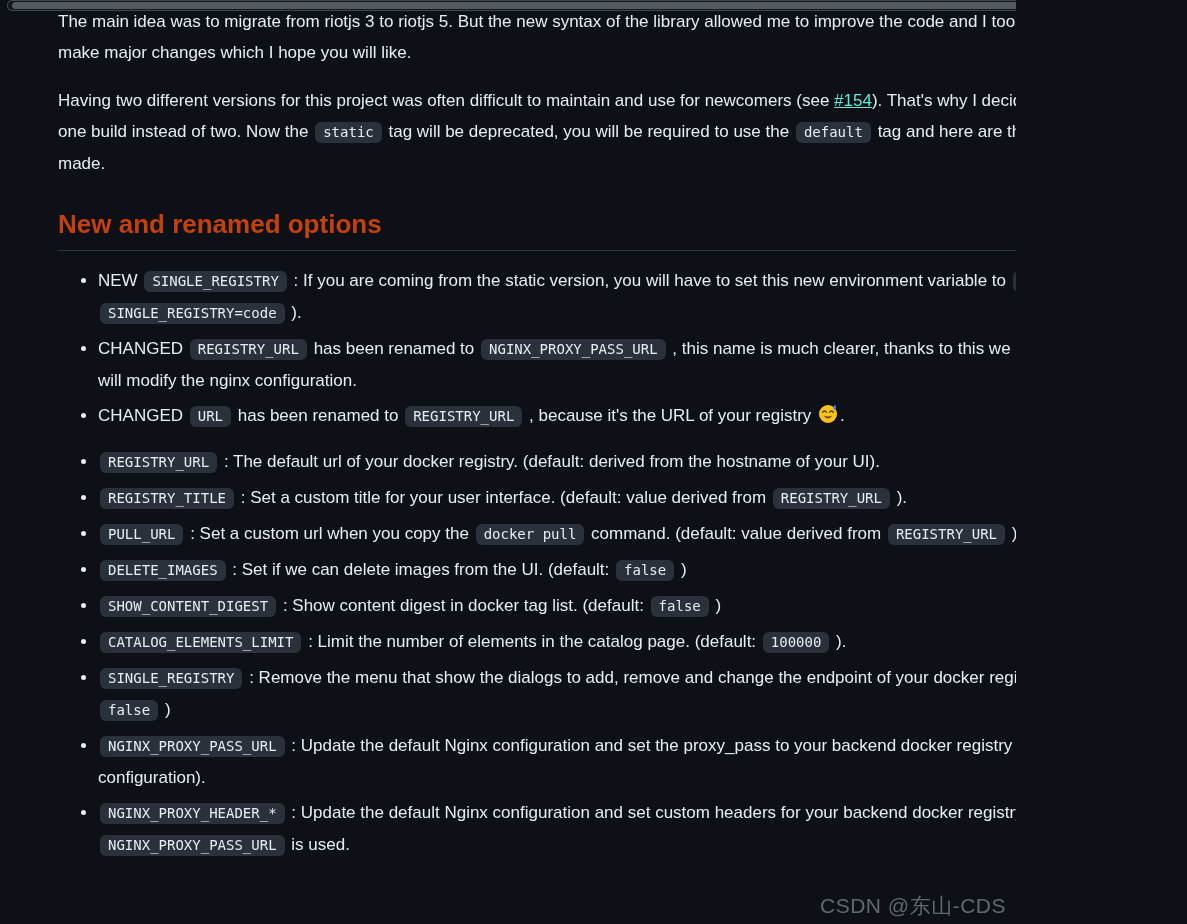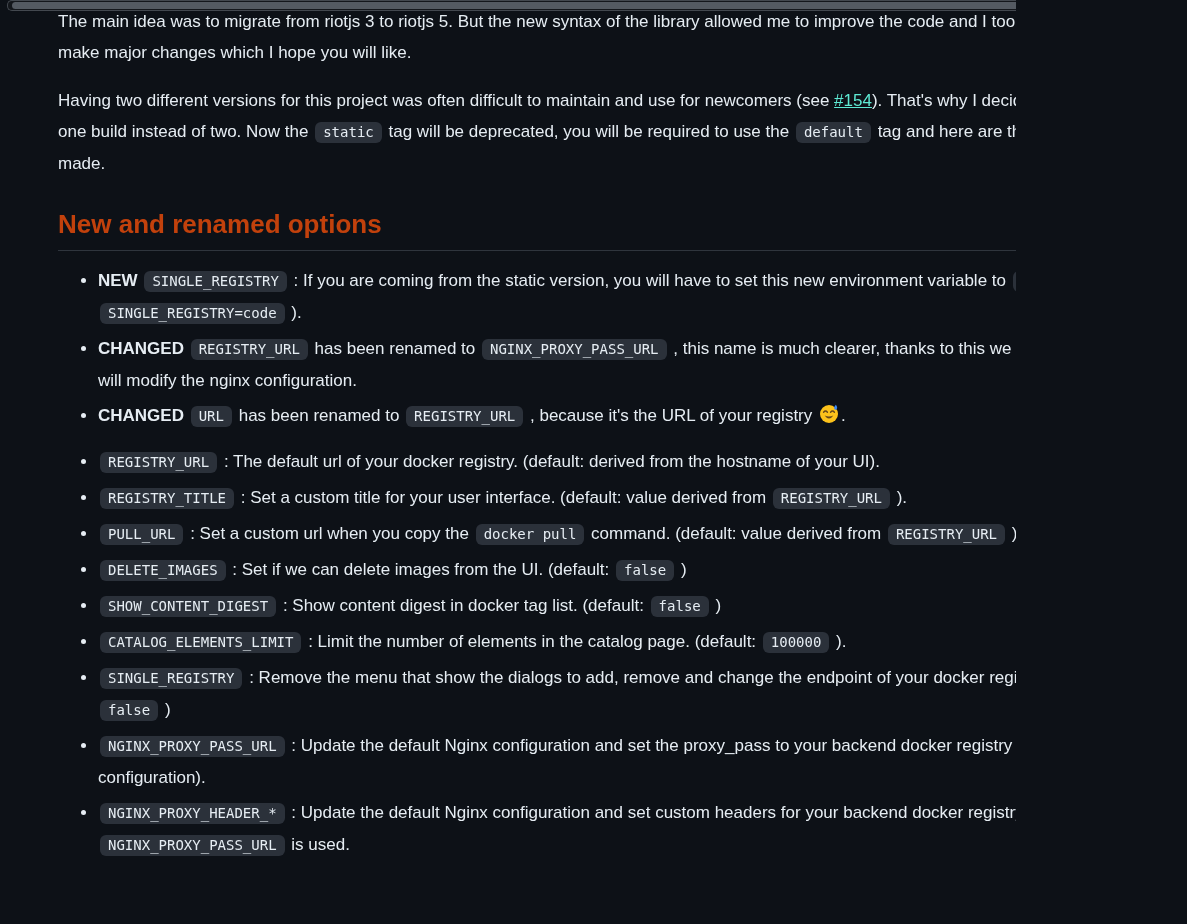--- a/index.html
+++ b/index.html
@@ -77,21 +77,21 @@
   code.pill {
     font-family: "DejaVu Sans Mono", "Liberation Mono", monospace;
     font-size: 14px;
     background: #2b313a;
     color: #e6edf3;
     padding: 2px 8px 3px 8px;
     border-radius: 6px;
     margin: 4px 2px;
     white-space: nowrap;
   }
-  strong { font-weight: 700; }
+  strong { font-weight: 400; }
   a.issue-link {
     color: #5eead4;
     text-decoration: underline;
     cursor: pointer;
   }
   .emoji {
     display: inline-block;
     width: 20px;
     height: 20px;
     vertical-align: -3px;
@@ -142,14 +142,15 @@
         <li><code class="pill">PULL_URL</code> : Set a custom url when you copy the <code class="pill">docker pull</code> command. (default: value derived from <code class="pill">REGISTRY_URL</code> ).</li>
         <li><code class="pill">DELETE_IMAGES</code> : Set if we can delete images from the UI. (default: <code class="pill">false</code> )</li>
         <li><code class="pill">SHOW_CONTENT_DIGEST</code> : Show content digest in docker tag list. (default: <code class="pill">false</code> )</li>
         <li><code class="pill">CATALOG_ELEMENTS_LIMIT</code> : Limit the number of elements in the catalog page. (default: <code class="pill">100000</code> ).</li>
         <li><code class="pill">SINGLE_REGISTRY</code> : Remove the menu that show the dialogs to add, remove and change the endpoint of your docker registry. (default <code class="pill">false</code> )</li>
         <li><code class="pill">NGINX_PROXY_PASS_URL</code> : Update the default Nginx configuration and set the proxy_pass to your backend docker registry (this avoid CORS configuration).</li>
         <li><code class="pill">NGINX_PROXY_HEADER_*</code> : Update the default Nginx configuration and set custom headers for your backend docker registry. Only when <code class="pill">NGINX_PROXY_PASS_URL</code> is used.</li>
       </ul>
   </div>
 
+  <div class="watermark">CSDN @东山-CDS</div>
 
 </div>
 
 </body></html>

